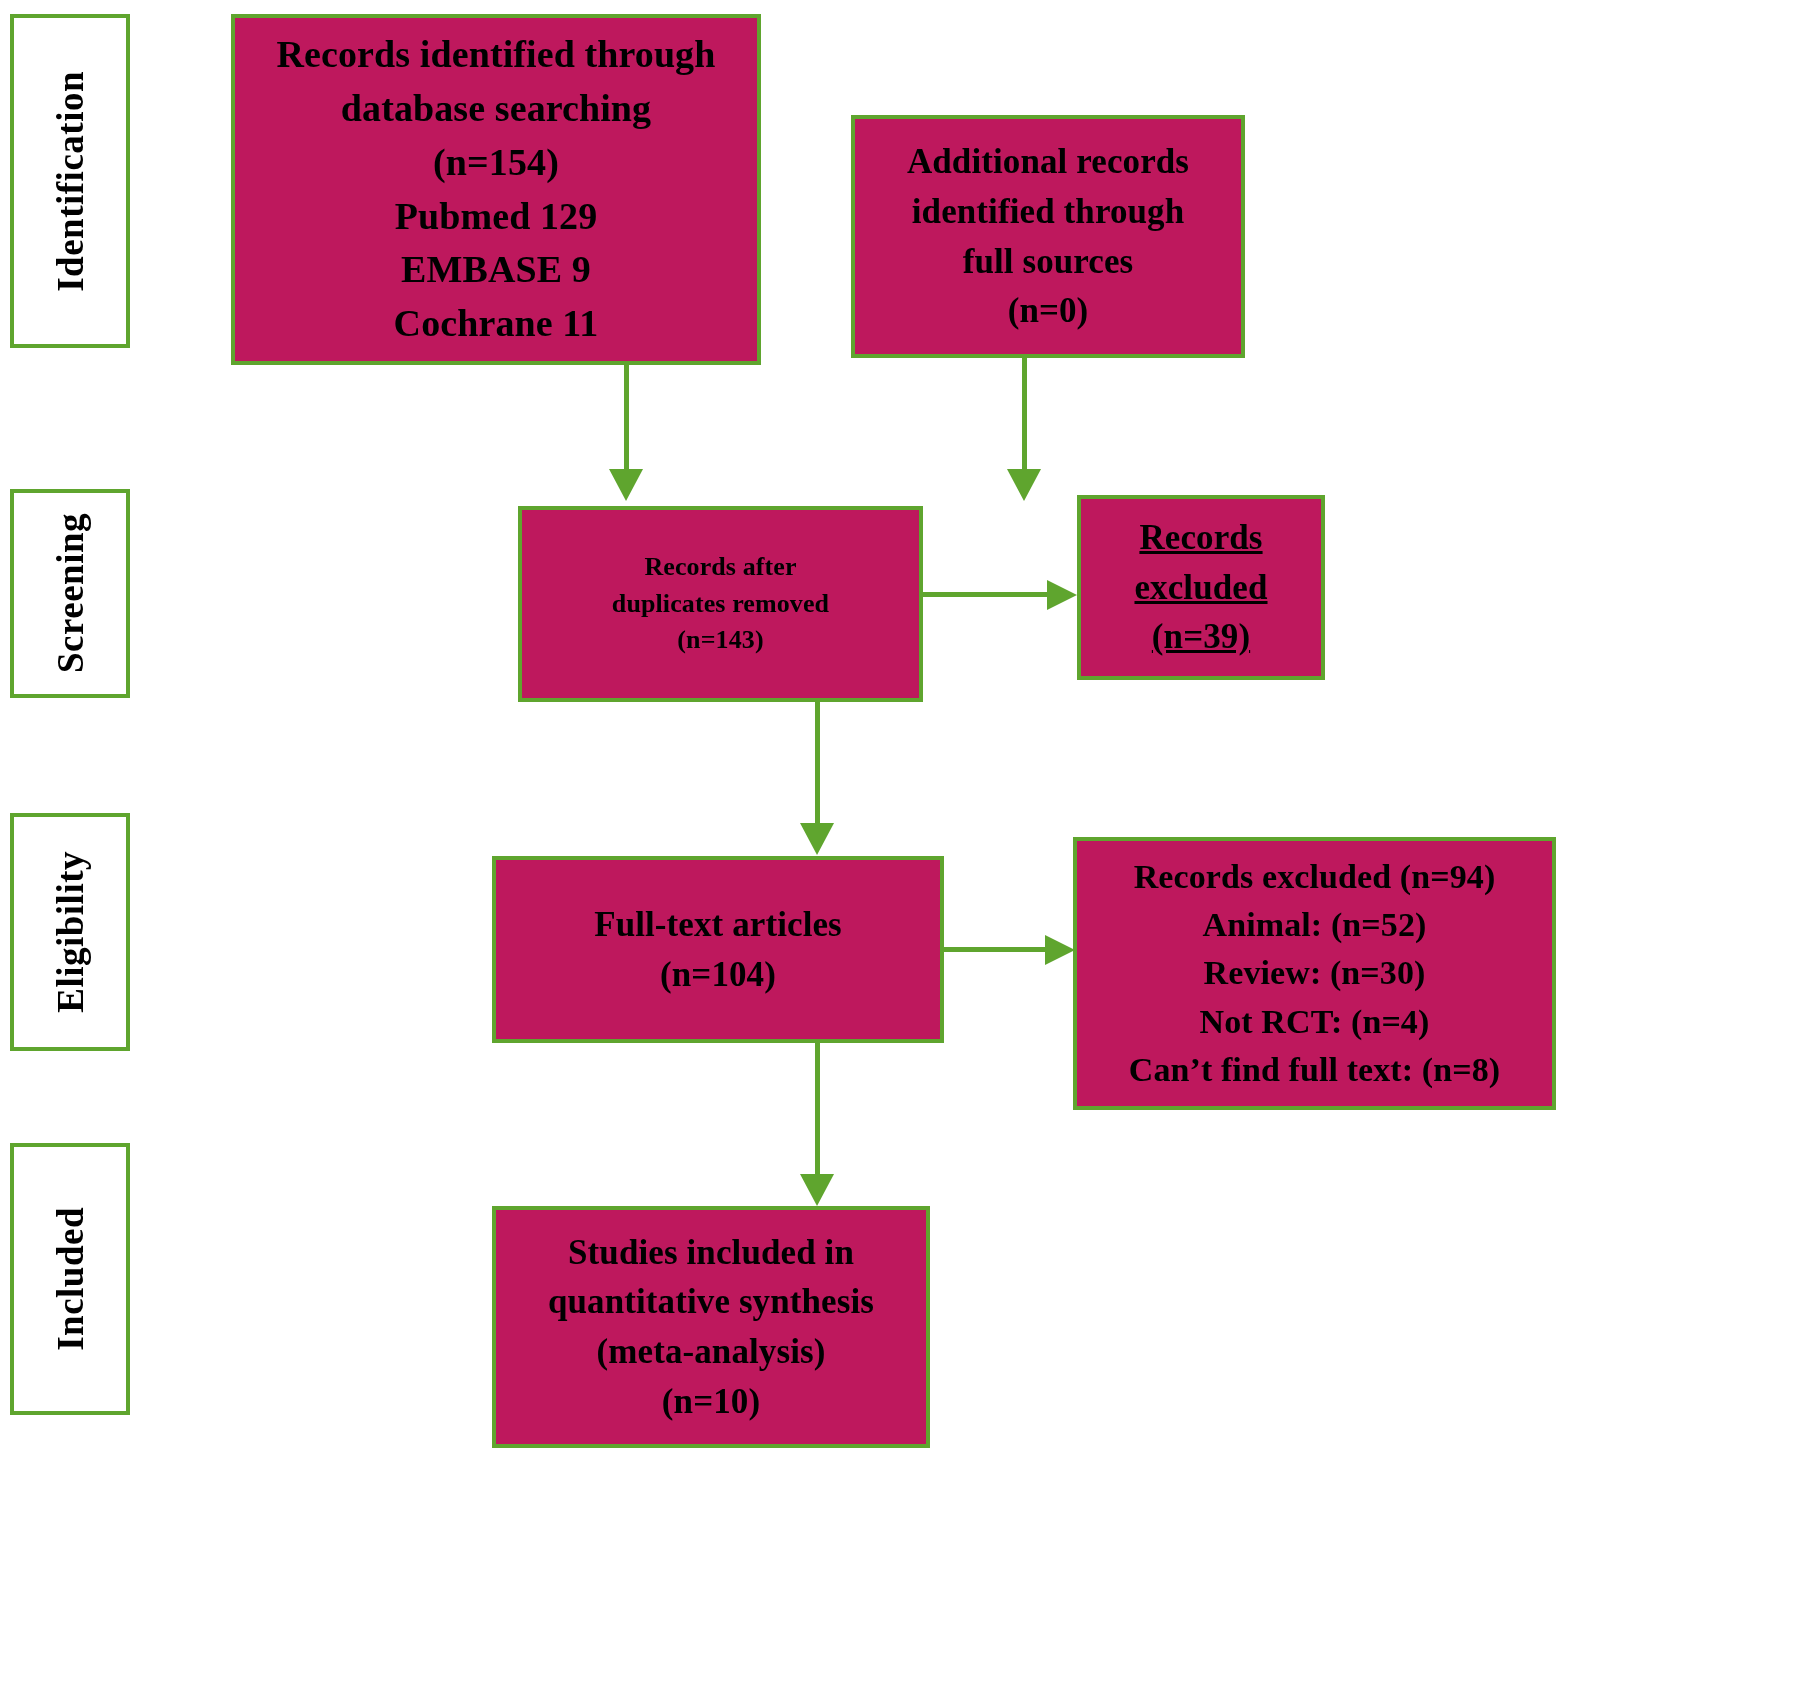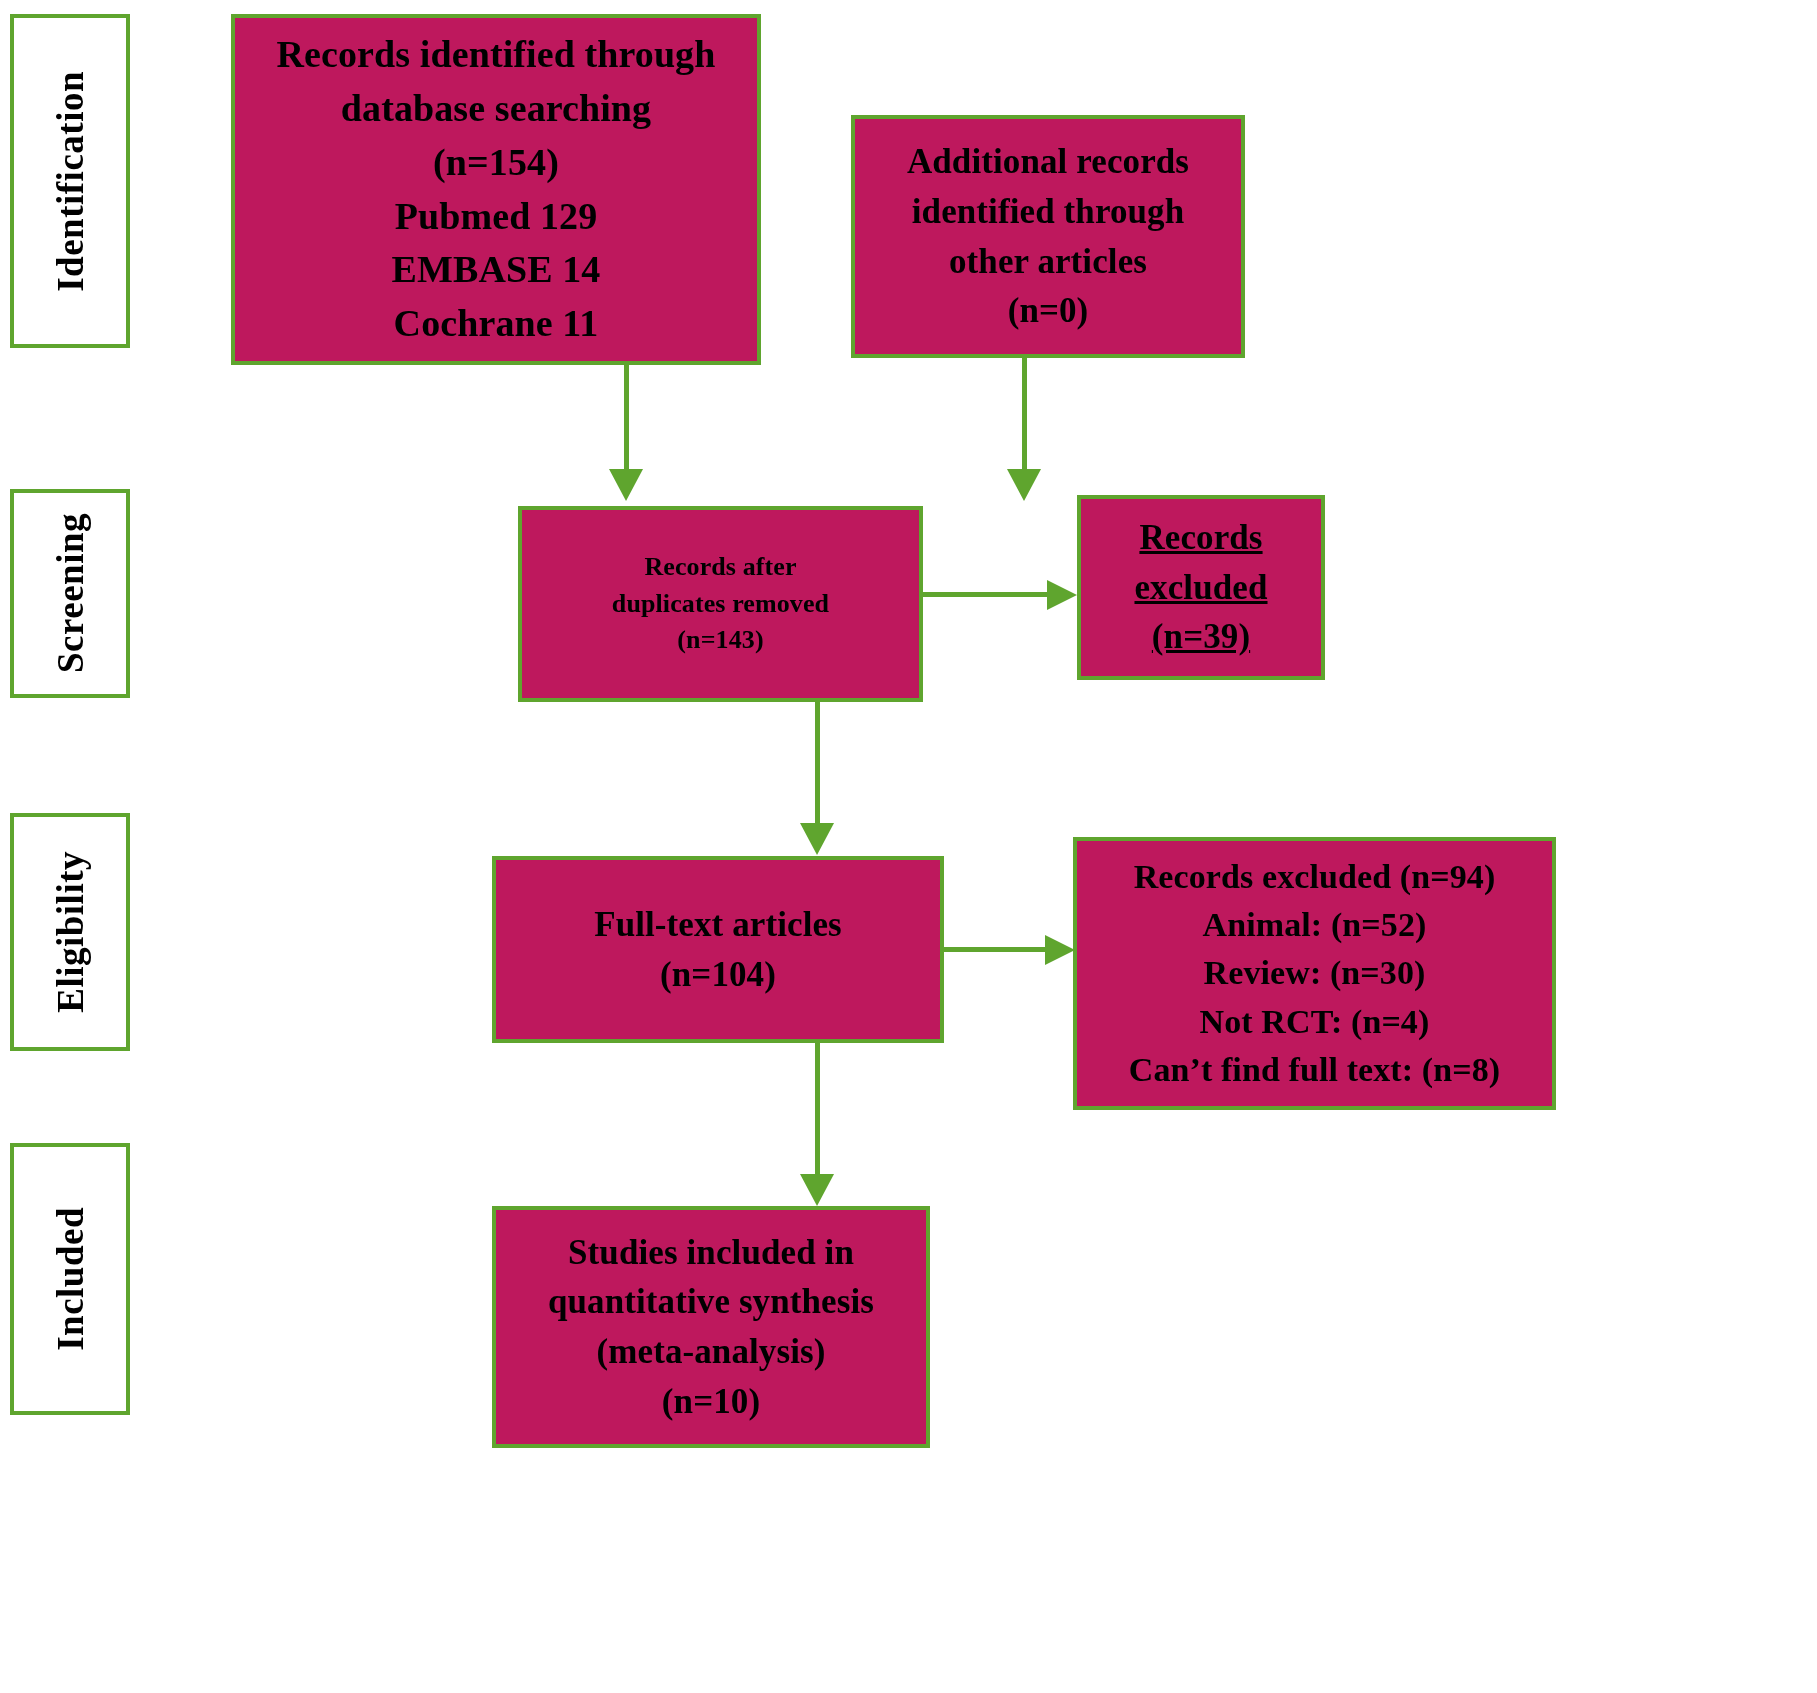--- a/index.html
+++ b/index.html
@@ -122,28 +122,28 @@
 
   <div class="stage" id="stage-included">
     <span class="vtext">Included</span>
   </div>
 
   <div class="box" id="box-database">
     <span class="line">Records identified through</span>
     <span class="line">database searching</span>
     <span class="line">(n=154)</span>
     <span class="line">Pubmed 129</span>
-    <span class="line">EMBASE 14</span>
+    <span class="line">EMBASE 9</span>
     <span class="line">Cochrane 11</span>
   </div>
 
   <div class="box" id="box-additional">
     <span class="line">Additional records</span>
     <span class="line">identified through</span>
-    <span class="line">other articles</span>
+    <span class="line">full sources</span>
     <span class="line">(n=0)</span>
   </div>
 
   <div class="box" id="box-duplicates">
     <span class="line">Records after</span>
     <span class="line">duplicates removed</span>
     <span class="line">(n=143)</span>
   </div>
 
   <div class="box" id="box-excluded39">

